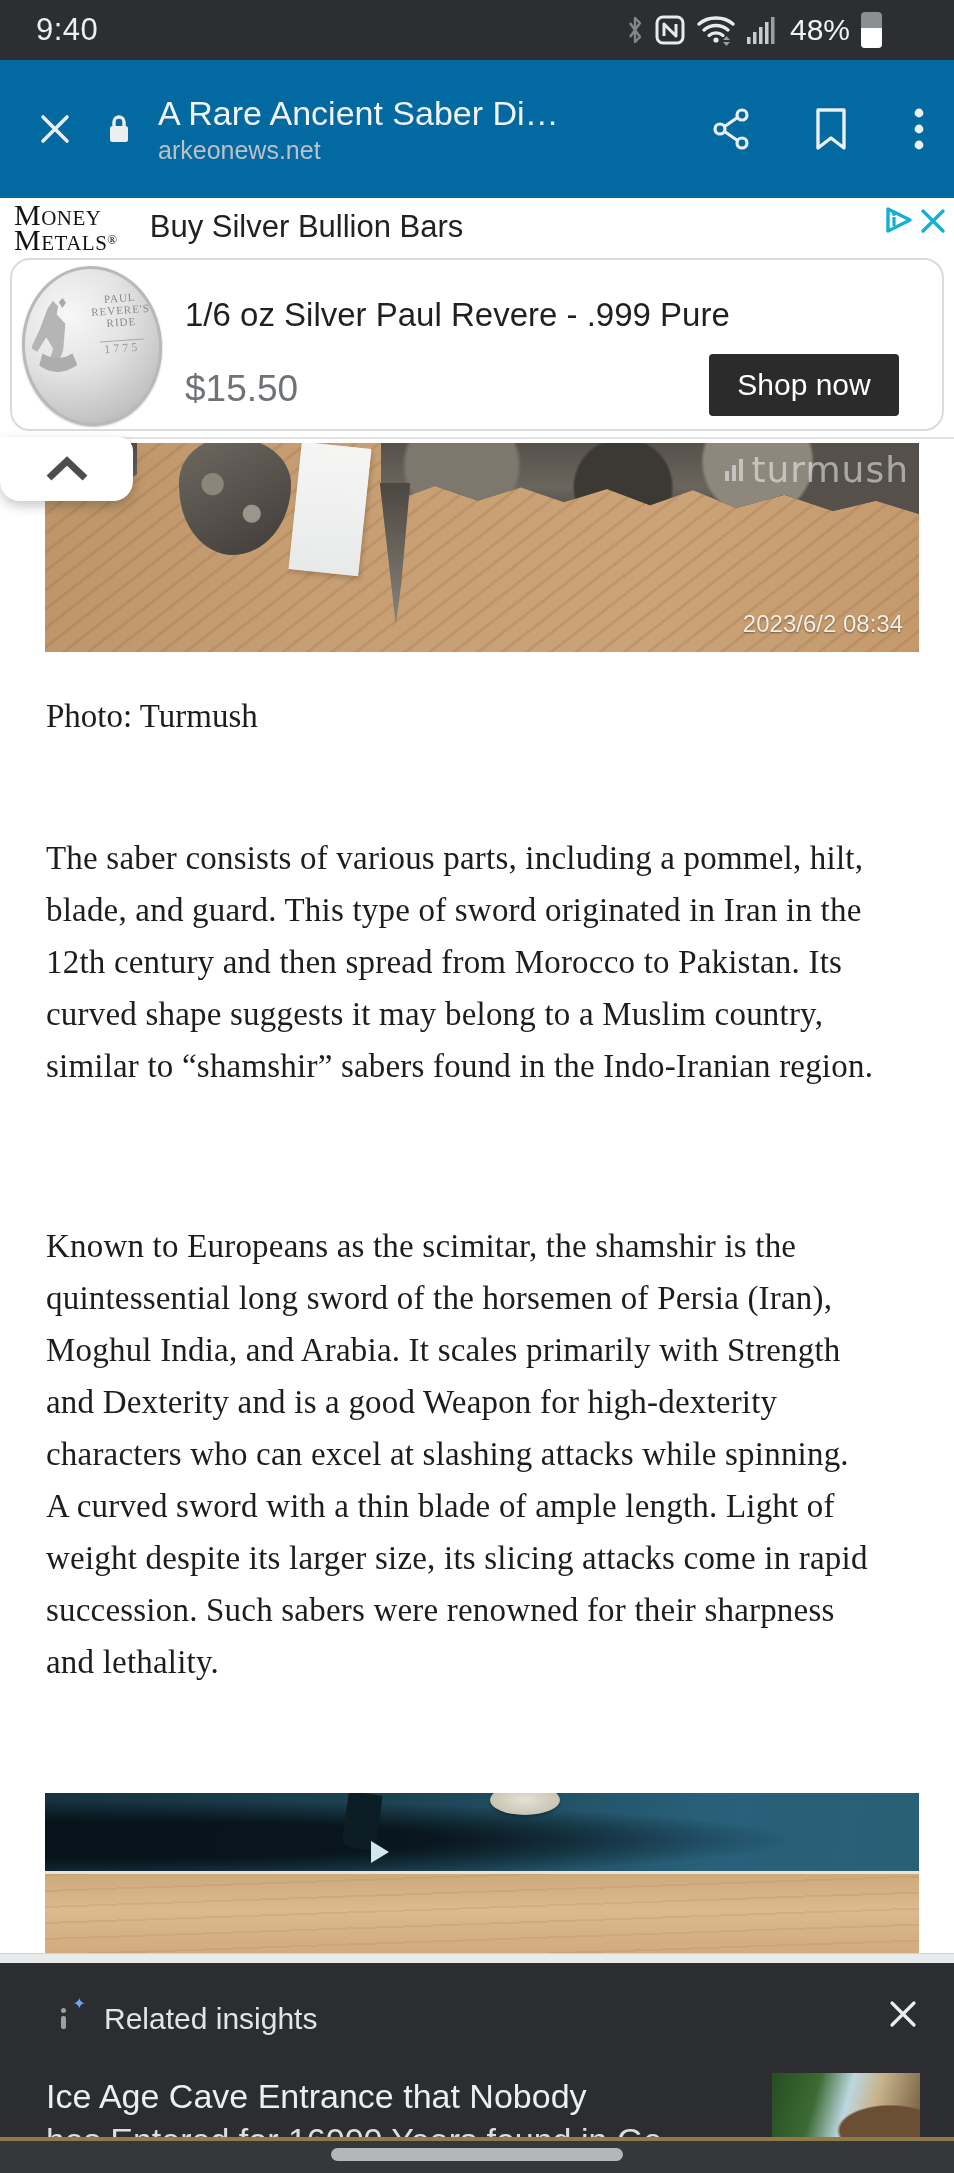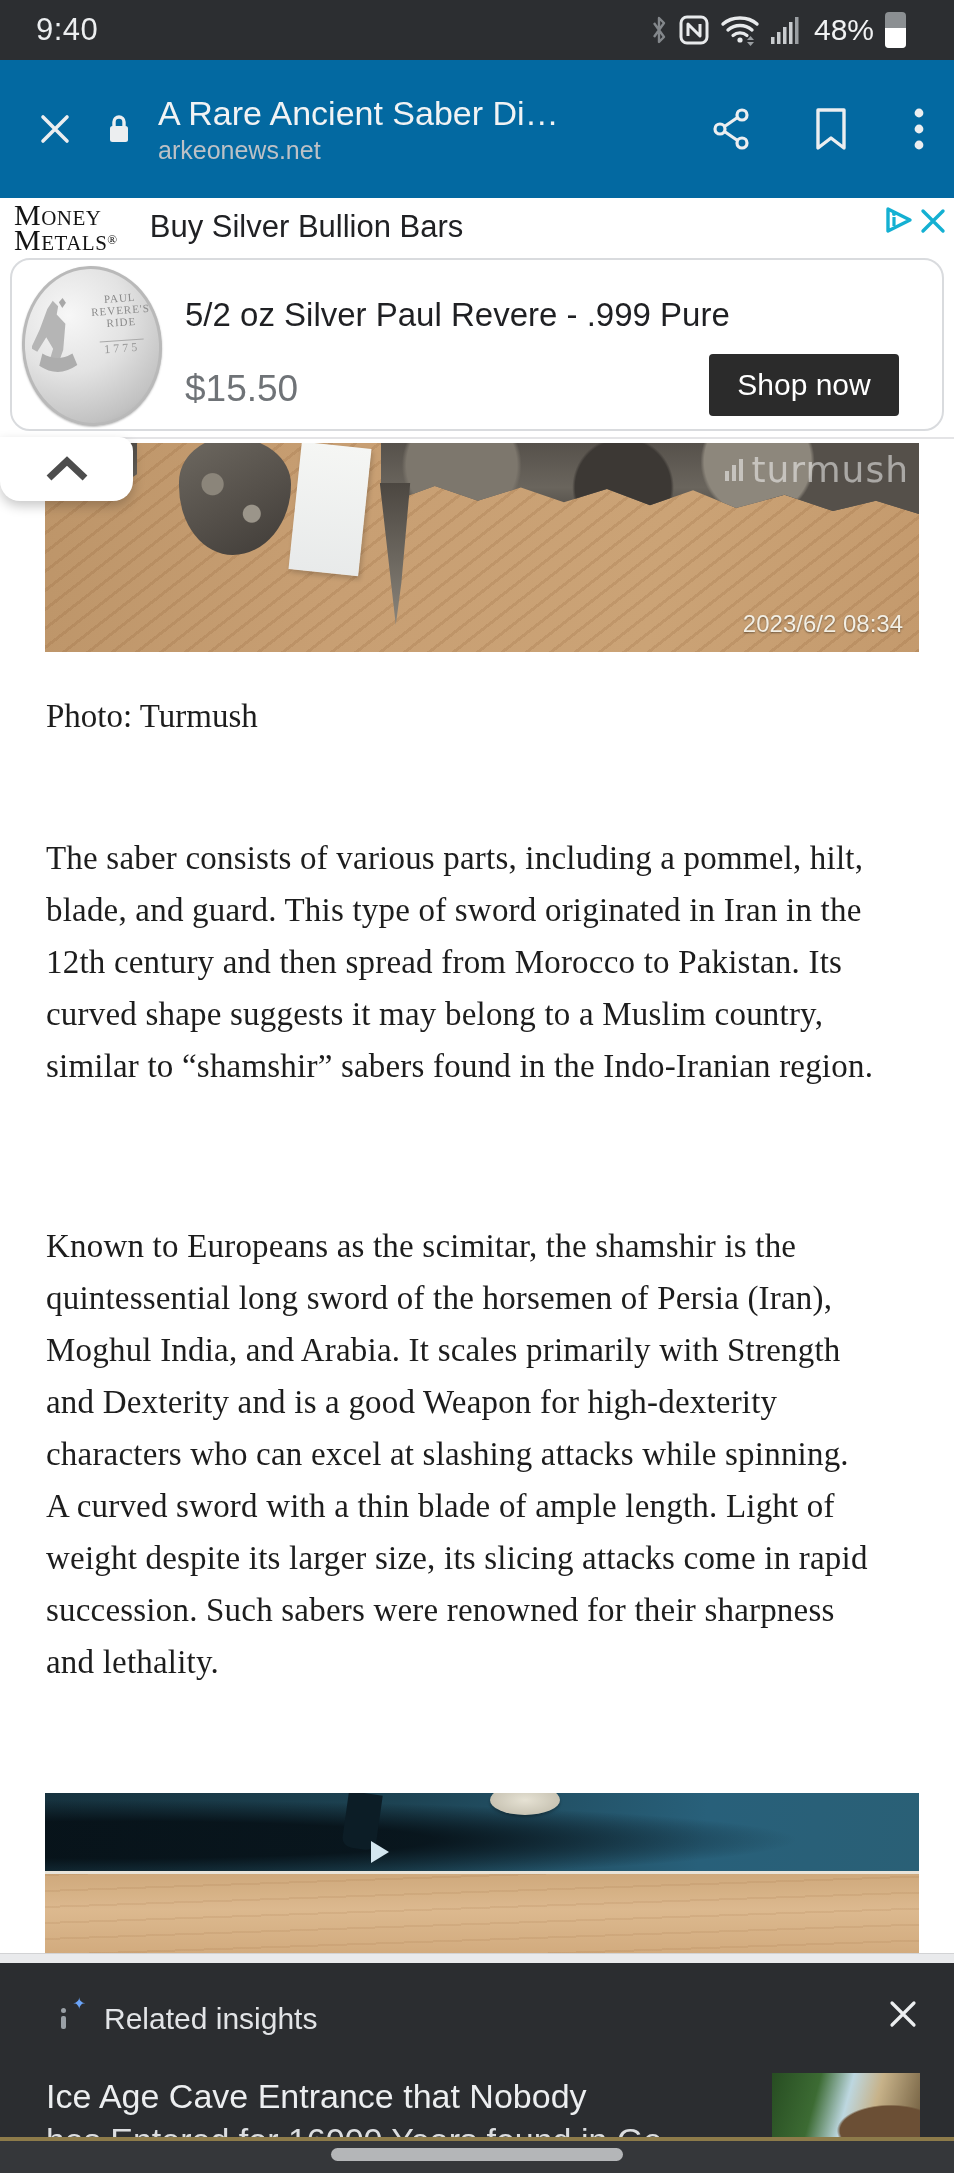--- a/index.html
+++ b/index.html
@@ -7,21 +7,21 @@
   .page {
     position:relative; width:954px; height:2173px; margin:0 auto;
     background:#ffffff; overflow:hidden;
     font-family:"Liberation Sans", sans-serif;
   }
   
   .status-bar {
     position:absolute; top:0; left:0; width:954px; height:60px;
     background:#2c2e31; color:#eceef0;
     display:flex; align-items:center; justify-content:space-between;
-    padding:0 48px 0 36px;
+    padding:0 72px 0 36px;
   }
   .status-time { font-size:31px; font-weight:400; letter-spacing:.5px; }
   .status-icons { display:flex; align-items:center; gap:11px; }
   .batt-pct { font-size:30px; color:#f1f2f3; margin-left:2px; }
   .battery { position:relative; width:21px; height:36px; border-radius:4px; background:#8b8f92; overflow:hidden; }
   .battery .fill { position:absolute; left:0; right:0; bottom:0; height:55%; background:#ffffff; }
 
   
   .app-header {
     position:absolute; top:60px; left:0; width:954px; height:138px;
@@ -301,21 +301,21 @@
         <span class="coin-label">Paul Revere's Ride</span>
         <span class="coin-year">1775</span>
         <span class="coin-horse">
           <svg width="62" height="86" viewBox="0 0 62 86">
             <path d="M18 10 l6 -8 l5 6 l-2 8 l8 10 l-4 26 l-8 18 l-8 -4 l6 -16 l-6 -12 l-10 14 l-6 -4 l10 -18 z" fill="#b5b5b5"></path>
             <path d="M30 4 l4 -4 l3 5 l-4 5 z" fill="#a8a8a8"></path>
             <path d="M10 54 q14 10 30 2 l4 12 q-20 12 -38 -2 z" fill="#adadad"></path>
           </svg>
         </span>
       </div>
-      <div class="ad-product">5/2 oz Silver Paul Revere - .999 Pure</div>
+      <div class="ad-product">1/6 oz Silver Paul Revere - .999 Pure</div>
       <div class="ad-price">$15.50</div>
       <button class="shop-btn">Shop now</button>
     </div>
   </div>
 
   <div class="collapse-tab">
     <span>
       <svg width="52" height="30" viewBox="0 0 52 30">
           <path d="M8 24 L26 7 L44 24" stroke="#4d4d4d" stroke-width="7" fill="none" stroke-linecap="butt"></path>
         </svg>

